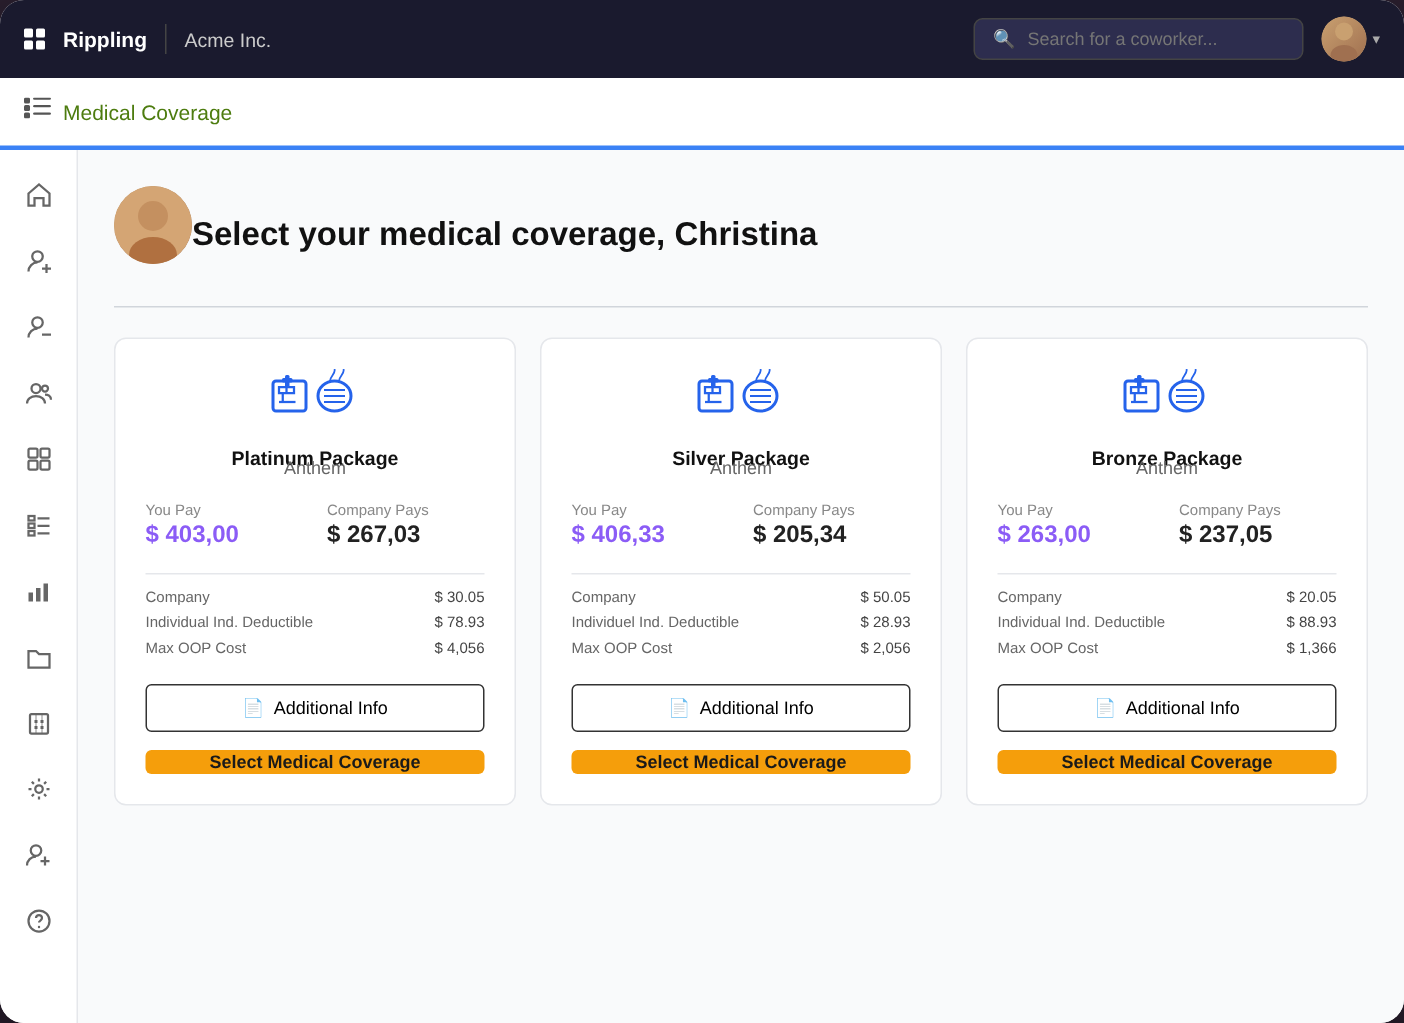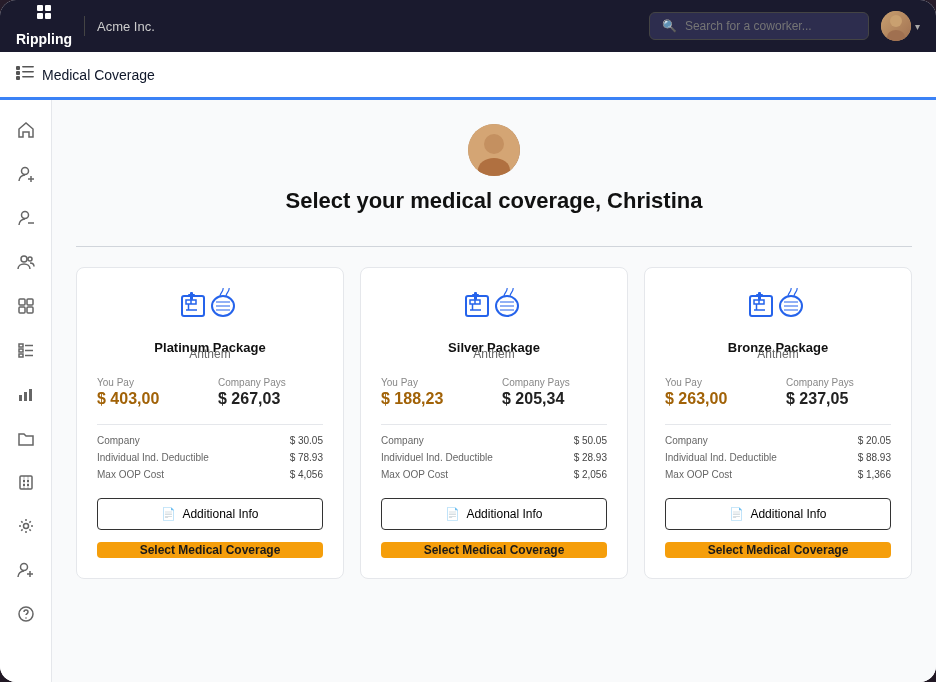--- a/index.html
+++ b/index.html
@@ -30,21 +30,20 @@
       padding: 0 16px;
       flex-shrink: 0;
     }
     .nav-logo {
       display: flex;
       align-items: center;
       gap: 12px;
       color: #fff;
       font-weight: 700;
       font-size: 14px;
-      flex-direction: column;
     }
     .logo-icon {
       display: flex;
       gap: 2px;
     }
     .logo-square {
       width: 6px;
       height: 6px;
       background: #fff;
       border-radius: 1px;
@@ -102,21 +101,21 @@
     .sub-nav {
       background: #fff;
       height: 48px;
       display: flex;
       align-items: center;
       padding: 0 16px;
       border-bottom: 3px solid #3b82f6;
       flex-shrink: 0;
     }
     .sub-nav-icon { color: #555; margin-right: 8px; font-size: 16px; }
-    .sub-nav-title { font-size: 14px; font-weight: 500; color: #0f172a; text-align: center; }
+    .sub-nav-title { font-size: 14px; font-weight: 500; color: #4d7c0f; text-align: center; }
 
     
     .main-layout {
       display: flex;
       flex: 1;
       overflow: hidden;
     }
     
     .sidebar {
       width: 52px;
@@ -143,23 +142,23 @@
 
     
     .content {
       flex: 1;
       overflow-y: auto;
       background: #f9fafb;
       padding: 24px;
     }
     .page-header {
       display: flex;
-      flex-direction: column;
-      align-items: center;
-      margin-bottom: 32px;
+      flex-direction: row;
+      align-items: center;
+      margin-bottom: 16px;
     }
     .user-avatar {
       width: 52px;
       height: 52px;
       border-radius: 50%;
       background: linear-gradient(135deg, #c9a070, #a07050);
       margin-bottom: 12px;
       overflow: hidden;
       display: flex;
       align-items: center;
@@ -217,21 +216,21 @@
     }
     .pricing-col { flex: 1; }
     .pricing-label {
       font-size: 10px;
       color: #888;
       margin-bottom: 2px;
     }
     .pricing-value {
       font-size: 16px;
       font-weight: 600;
-      color: #a16207;
+      color: #8b5cf6;
     }
     .pricing-value.dark { color: #222; }
     .details-section { border-top: 1px solid #e5e7eb; padding-top: 10px; }
     .detail-row {
       display: flex;
       justify-content: space-between;
       margin-bottom: 6px;
     }
     .detail-label { font-size: 10px; color: #666; }
     .detail-value { font-size: 10px; color: #444; font-weight: 500; }
@@ -481,21 +480,21 @@
               <path d="M46 8c0-3 4-5 3-8" stroke="#2563eb" stroke-width="1.2" fill="none"></path>
             </svg>
           </div>
           <div>
             <div class="plan-name">Silver Package</div>
             <div class="plan-provider">Anthem</div>
           </div>
           <div class="pricing-row">
             <div class="pricing-col">
               <div class="pricing-label">You Pay</div>
-              <div class="pricing-value">$ 188,23</div>
+              <div class="pricing-value">$ 406,33</div>
             </div>
             <div class="pricing-col">
               <div class="pricing-label">Company Pays</div>
               <div class="pricing-value dark">$ 205,34</div>
             </div>
           </div>
           <div class="details-section">
             <div class="detail-row">
               <span class="detail-label">Company</span>
               <span class="detail-value">$ 50.05</span>

